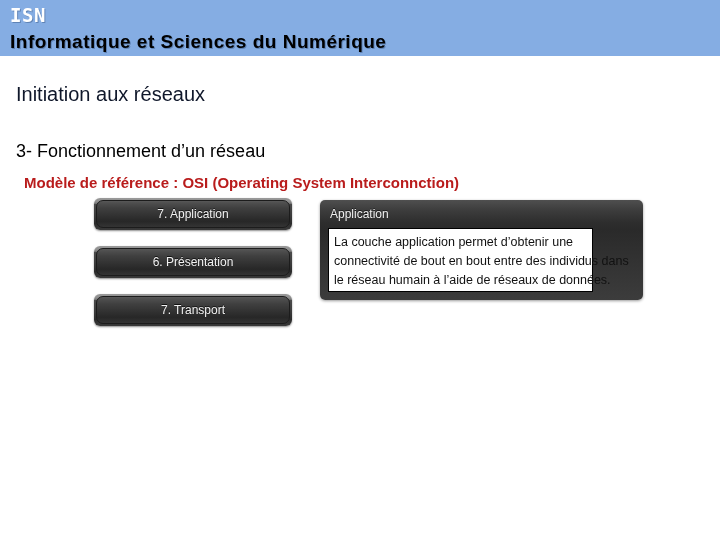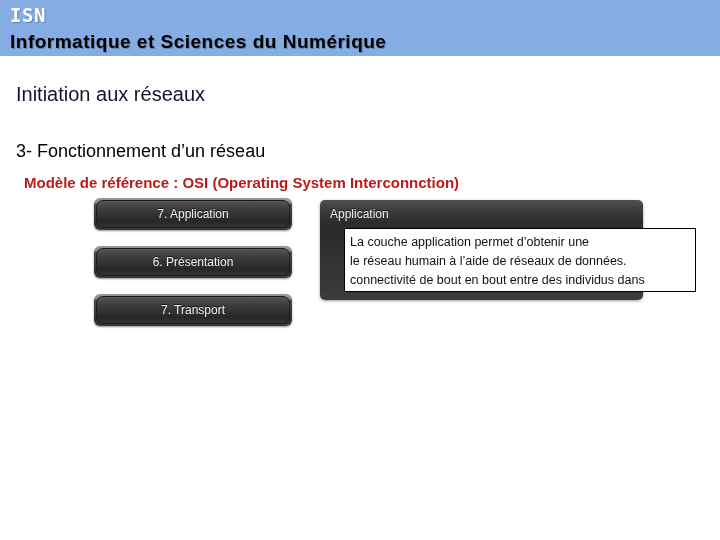--- a/index.html
+++ b/index.html
@@ -128,23 +128,23 @@
     height: 22px;
     line-height: 22px;
     padding-left: 7px;
     color: #f0f0f0;
     font-size: 12px;
     text-shadow: 0 -1px 0 rgba(0,0,0,0.6);
     white-space: nowrap;
   }
   #description-body {
     position: absolute;
-    left: 24px;
+    left: 8px;
     top: 28px;
-    width: 352px;
+    width: 265px;
     height: 64px;
     background: #ffffff;
     border: 1px solid #000000;
     box-sizing: border-box;
     padding: 4px 4px 16px 5px;
   }
   .description-line {
     font-size: 12.5px;
     color: #111111;
     line-height: 19px;
@@ -180,16 +180,16 @@
 
 
 
 
 </div>
 
 <div id="description-panel">
   <div id="description-title">Application</div>
   <div id="description-body">
     <div class="description-line">La couche application permet d’obtenir une</div>
+    <div class="description-line">connectivité de bout en bout entre des individus dans</div>
     <div class="description-line">le réseau humain à l’aide de réseaux de données.</div>
-    <div class="description-line">connectivité de bout en bout entre des individus dans</div>
   </div>
 </div>
 
 </body></html>

